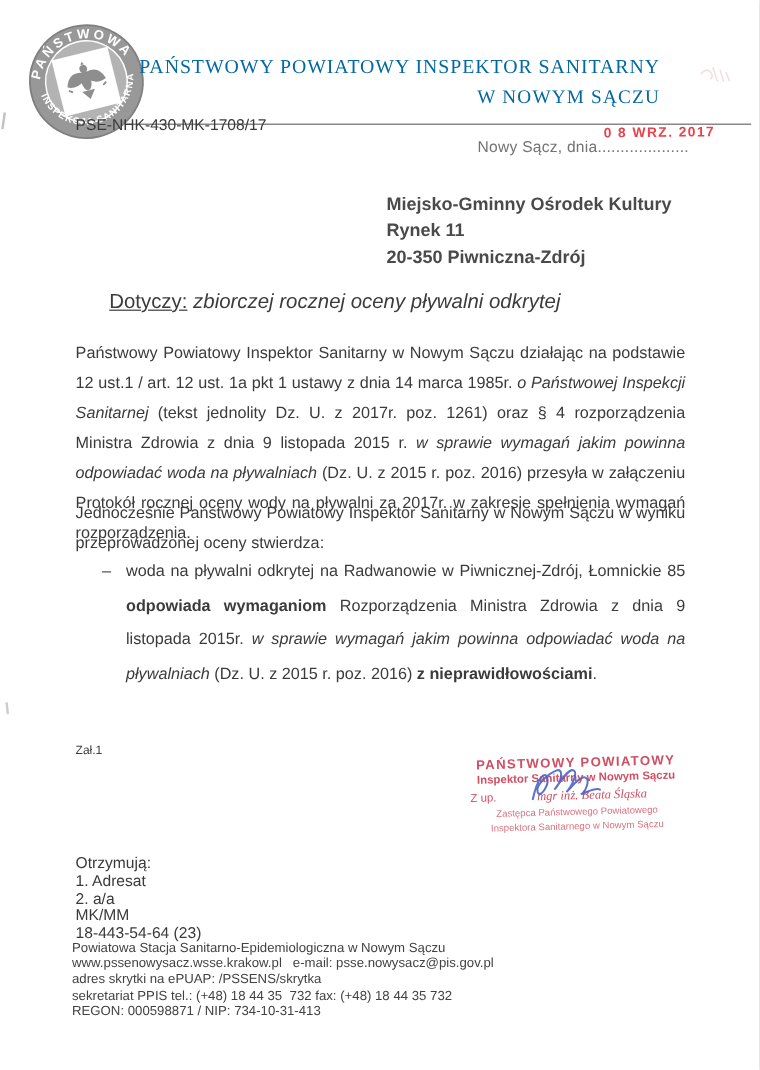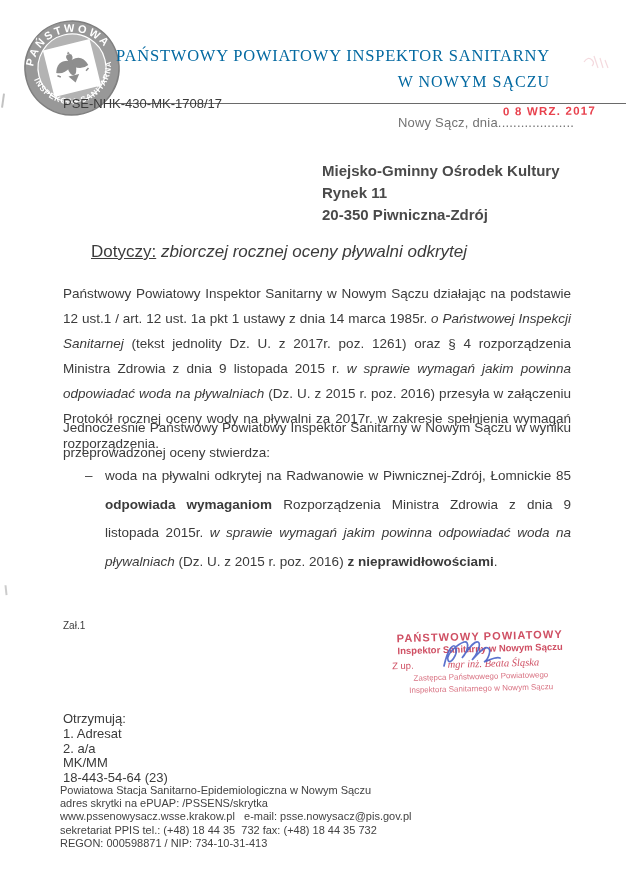--- a/index.html
+++ b/index.html
@@ -149,19 +149,19 @@
   <div class="abs received">
     <div>Otrzymują:</div>
     <div>1. Adresat</div>
     <div>2. a/a</div>
     <div>MK/MM</div>
     <div>18-443-54-64 (23)</div>
   </div>
 
   <div class="abs footer">
     <div>Powiatowa Stacja Sanitarno-Epidemiologiczna w Nowym Sączu</div>
+    <div>www.pssenowysacz.wsse.krakow.pl &nbsp; e-mail: psse.nowysacz@pis.gov.pl</div>
     <div>adres skrytki na ePUAP: /PSSENS/skrytka</div>
-    <div>www.pssenowysacz.wsse.krakow.pl &nbsp; e-mail: psse.nowysacz@pis.gov.pl</div>
     <div>sekretariat PPIS tel.: (+48) 18 44 35 &nbsp;732 fax: (+48) 18 44 35 732</div>
     <div>REGON: 000598871 / NIP: 734-10-31-413</div>
   </div>
 
 </div>
 
 </body></html>

